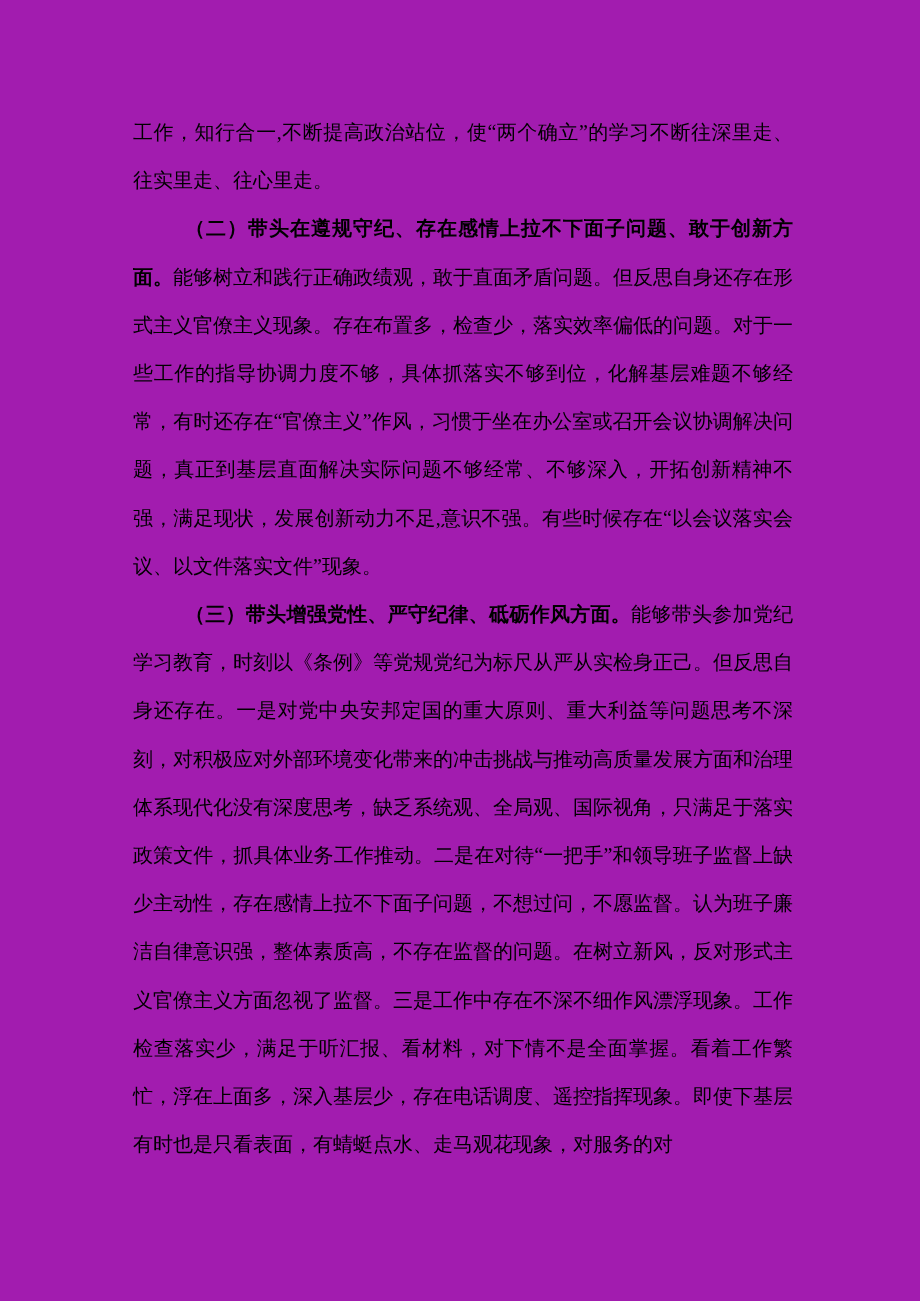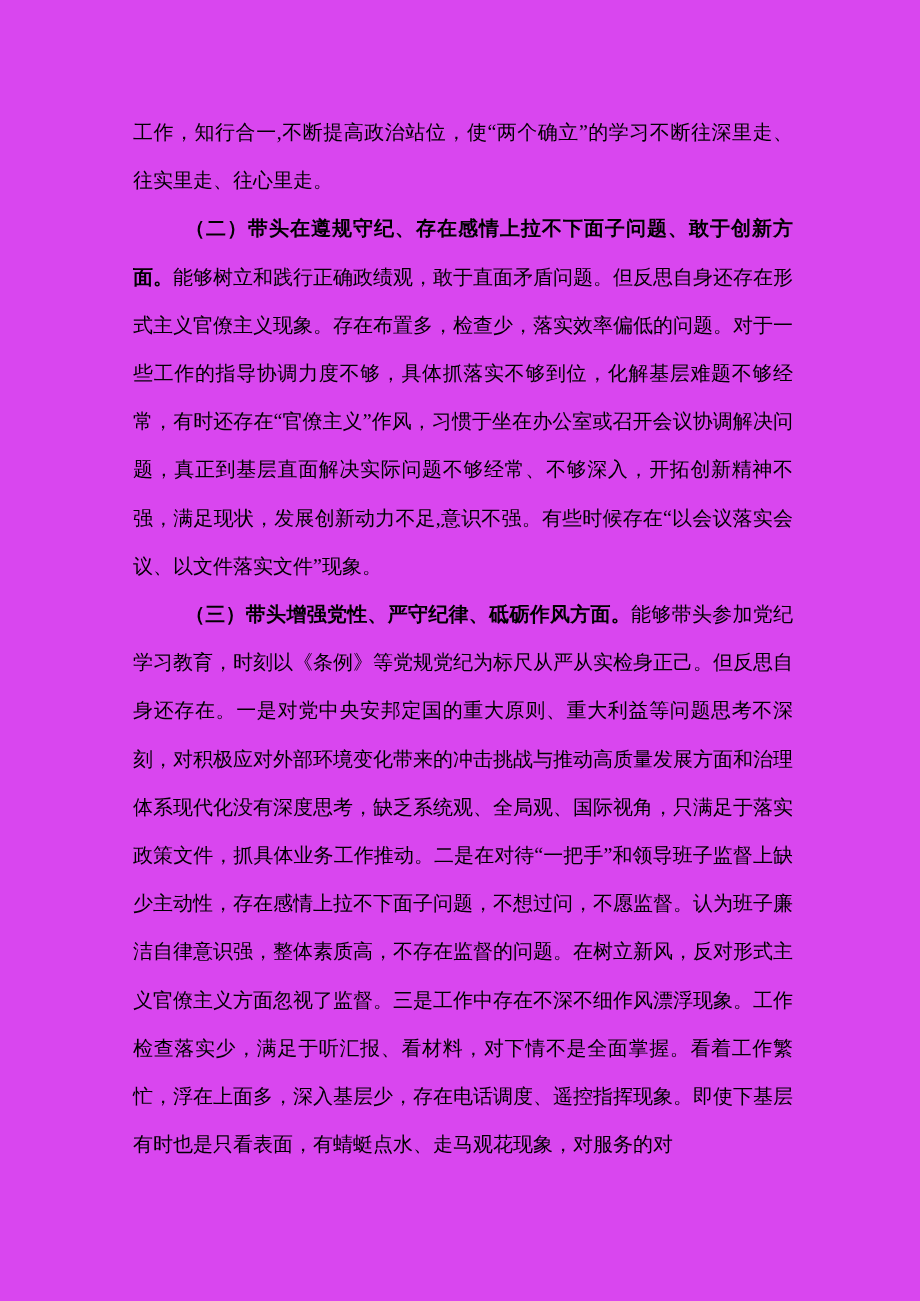--- a/index.html
+++ b/index.html
@@ -9,21 +9,21 @@
   }
   body {
     width: 920px;
     height: 1301px;
     overflow: hidden;
   }
   .page {
     position: relative;
     width: 920px;
     height: 1301px;
-    background: #d946ef;
+    background: #a21caf;
   }
   .text-block {
     position: absolute;
     left: 133px;
     top: 108px;
     width: 660px;
     font-family: "Liberation Serif", "DejaVu Serif", serif;
     font-size: 20px;
     line-height: 48.2px;
     color: #000000;

